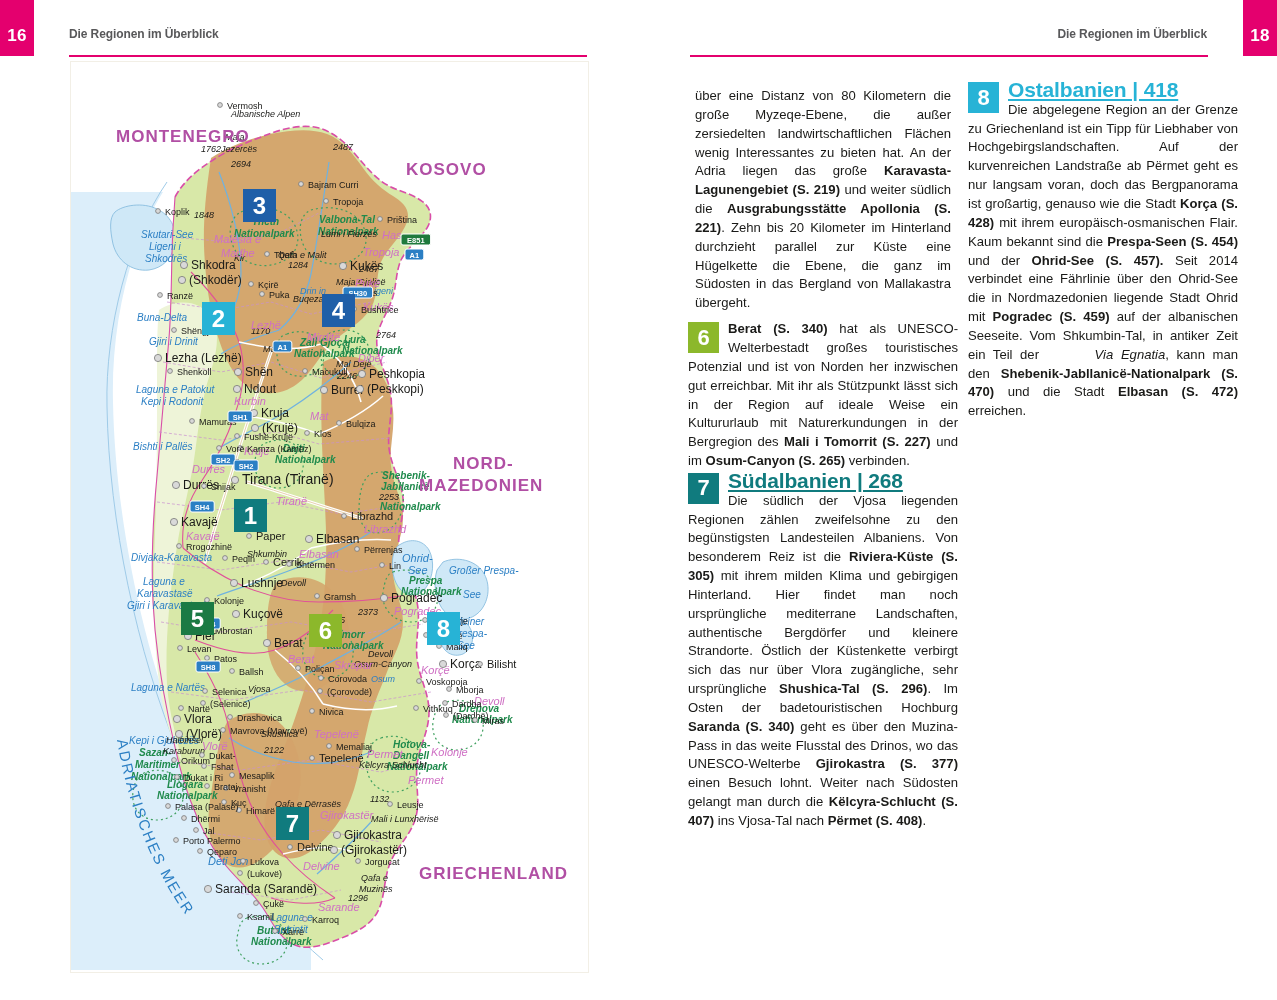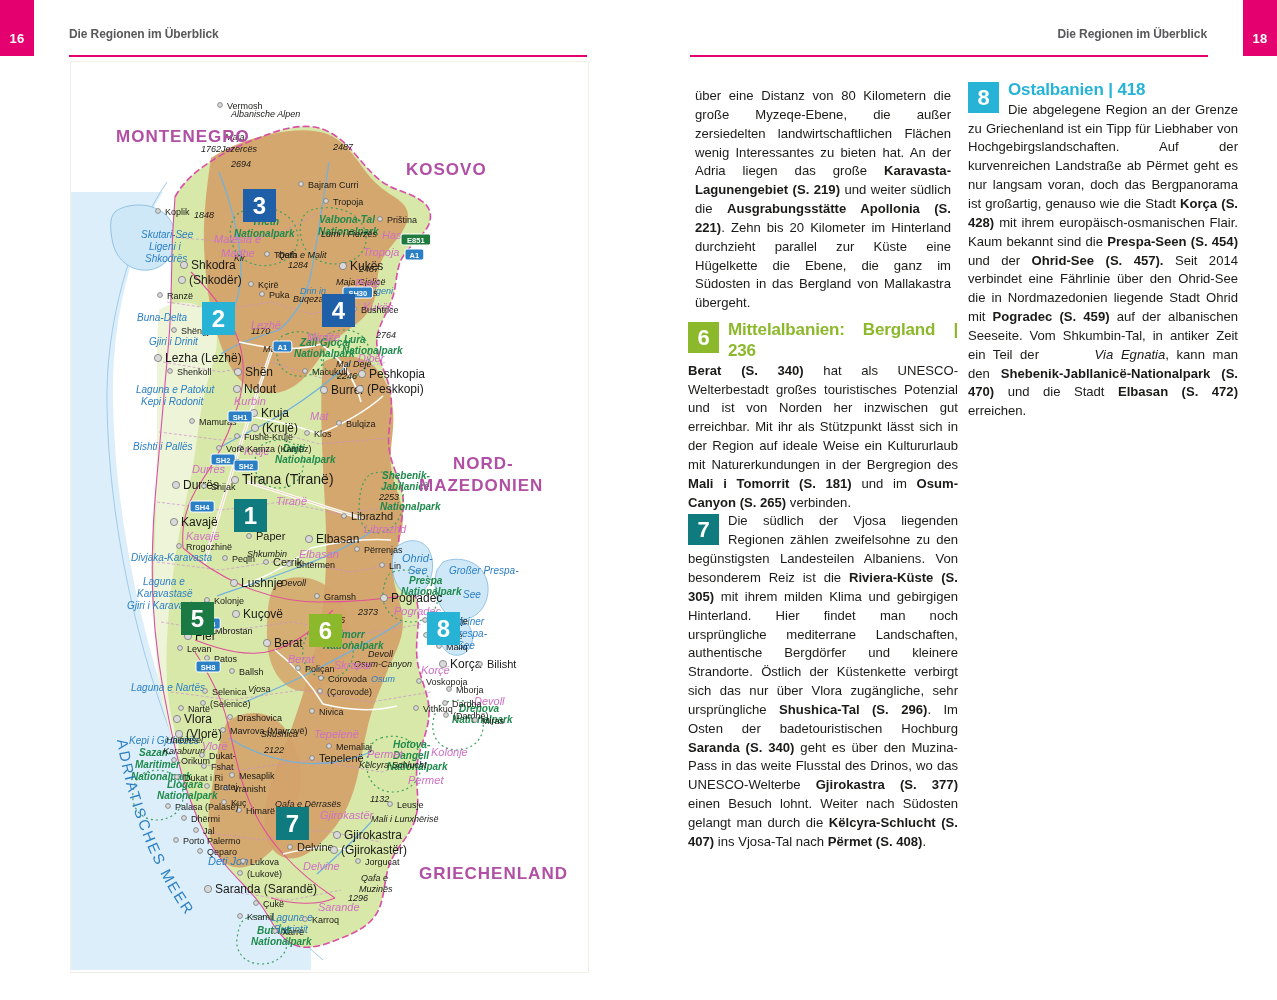--- a/index.html
+++ b/index.html
@@ -9,21 +9,21 @@
     font-family:"Liberation Sans", sans-serif;
     overflow:hidden;
     position:relative;
   }
   .page{position:absolute;inset:0;}
 
   
   .pagenum-tab{
     position:absolute;top:0;width:34px;height:56px;
     background:#e4006e;color:#fff;
-    font-size:13px;font-weight:bold;
+    font-size:17px;font-weight:bold;
     display:flex;align-items:flex-end;justify-content:center;
     padding-bottom:10px;box-sizing:border-box;letter-spacing:.3px;
   }
   .pagenum-left{left:0;}
   .pagenum-right{right:0;}
   .runhead{
     position:absolute;top:27px;
     font-size:12px;font-weight:bold;color:#58585a;
     letter-spacing:-.1px;white-space:nowrap;
   }
@@ -48,21 +48,21 @@
   .col b{font-weight:bold;}
   .col i{font-style:italic;margin-left:48px;}
   .badge{
     flex:0 0 auto;width:31px;height:31px;
     color:#fff;font-size:22px;font-weight:bold;
     display:flex;align-items:center;justify-content:center;
     line-height:1;
   }
   .sec-wrap{position:relative;}
   .sec-badge-float{float:left;margin:2px 9px 0 0;}
-  .sec-title-inline{font-size:17px;font-weight:bold;line-height:20.8px;letter-spacing:-.15px;}
+  .sec-title-inline{font-size:21px;font-weight:bold;line-height:20.8px;letter-spacing:-.15px;text-decoration:underline;}
   .sec-body{clear:none;}
 
   
   .map{
     position:absolute;left:70px;top:61px;width:517px;height:910px;
     background:#ffffff;
     border:1px solid #f2efe6;
     overflow:hidden;
   }
   .map svg{display:block;}
@@ -616,25 +616,25 @@
           <text x="372.5" y="575" text-anchor="middle" font-size="24" fill="#fff" font-weight="bold" font-family="&quot;Liberation Sans&quot;,sans-serif">8</text>
         </g>
     </svg>
   </div>
 
   <div class="col col-1">
     <p class="body" id="c1-intro">über eine Distanz von 80 Kilometern die große Myzeqe-Ebene, die außer zersiedelten landwirtschaftlichen Flächen wenig Interessantes zu bieten hat. An der Adria liegen das große <b>Karavasta-Lagunengebiet (S. 219)</b> und weiter südlich die <b>Ausgrabungsstätte Apollonia (S. 221)</b>. Zehn bis 20 Kilometer im Hinterland durchzieht parallel zur Küste eine Hügelkette die Ebene, die ganz im Südosten in das Bergland von Mallakastra übergeht.</p>
     <div id="c1-sections">
     <div class="sec-wrap">
       <div class="sec-badge-float badge" style="background:#8cb82b">6</div>
-      <div class="sec-title-inline" style="color:#8cb82b">Mittelalbanien: Bergland | 236</div>
-      <div class="sec-body"><b>Berat (S. 340)</b> hat als UNESCO-Welterbestadt großes touristisches Potenzial und ist von Norden her inzwischen gut erreichbar. Mit ihr als Stützpunkt lässt sich in der Region auf ideale Weise ein Kultururlaub mit Naturerkundungen in der Bergregion des <b>Mali i Tomorrit (S. 181)</b> und im <b>Osum-Canyon (S. 265)</b> verbinden.</div>
+      <div class="sec-body"><b>Berat (S. 340)</b> hat als UNESCO-Welterbestadt großes touristisches Potenzial und ist von Norden her inzwischen gut erreichbar. Mit ihr als Stützpunkt lässt sich in der Region auf ideale Weise ein Kultururlaub mit Naturerkundungen in der Bergregion des <b>Mali i Tomorrit (S. 227)</b> und im <b>Osum-Canyon (S. 265)</b> verbinden.</div>
     </div>
     <div class="sec-wrap">
       <div class="sec-badge-float badge" style="background:#107b7e">7</div>
+      <div class="sec-title-inline" style="color:#107b7e">Südalbanien | 268</div>
       <div class="sec-body">Die südlich der Vjosa liegenden Regionen zählen zweifelsohne zu den begünstigsten Landesteilen Albaniens. Von besonderem Reiz ist die <b>Riviera-Küste (S. 305)</b> mit ihrem milden Klima und gebirgigen Hinterland. Hier findet man noch ursprüngliche mediterrane Landschaften, authentische Bergdörfer und kleinere Strandorte. Östlich der Küstenkette verbirgt sich das nur über Vlora zugängliche, sehr ursprüngliche <b>Shushica-Tal (S. 296)</b>. Im Osten der badetouristischen Hochburg <b>Saranda (S. 340)</b> geht es über den Muzina-Pass in das weite Flusstal des Drinos, wo das UNESCO-Welterbe <b>Gjirokastra (S. 377)</b> einen Besuch lohnt. Weiter nach Südosten gelangt man durch die <b>Këlcyra-Schlucht (S. 407)</b> ins Vjosa-Tal nach <b>Përmet (S. 408)</b>.</div>
     </div>
       </div>
   </div>
 
   <div class="col col-2">
     <div id="c2-sections">
     <div class="sec-wrap">
       <div class="sec-badge-float badge" style="background:#27b3d6">8</div>
       <div class="sec-title-inline" style="color:#27b3d6">Ostalbanien | 418</div>

